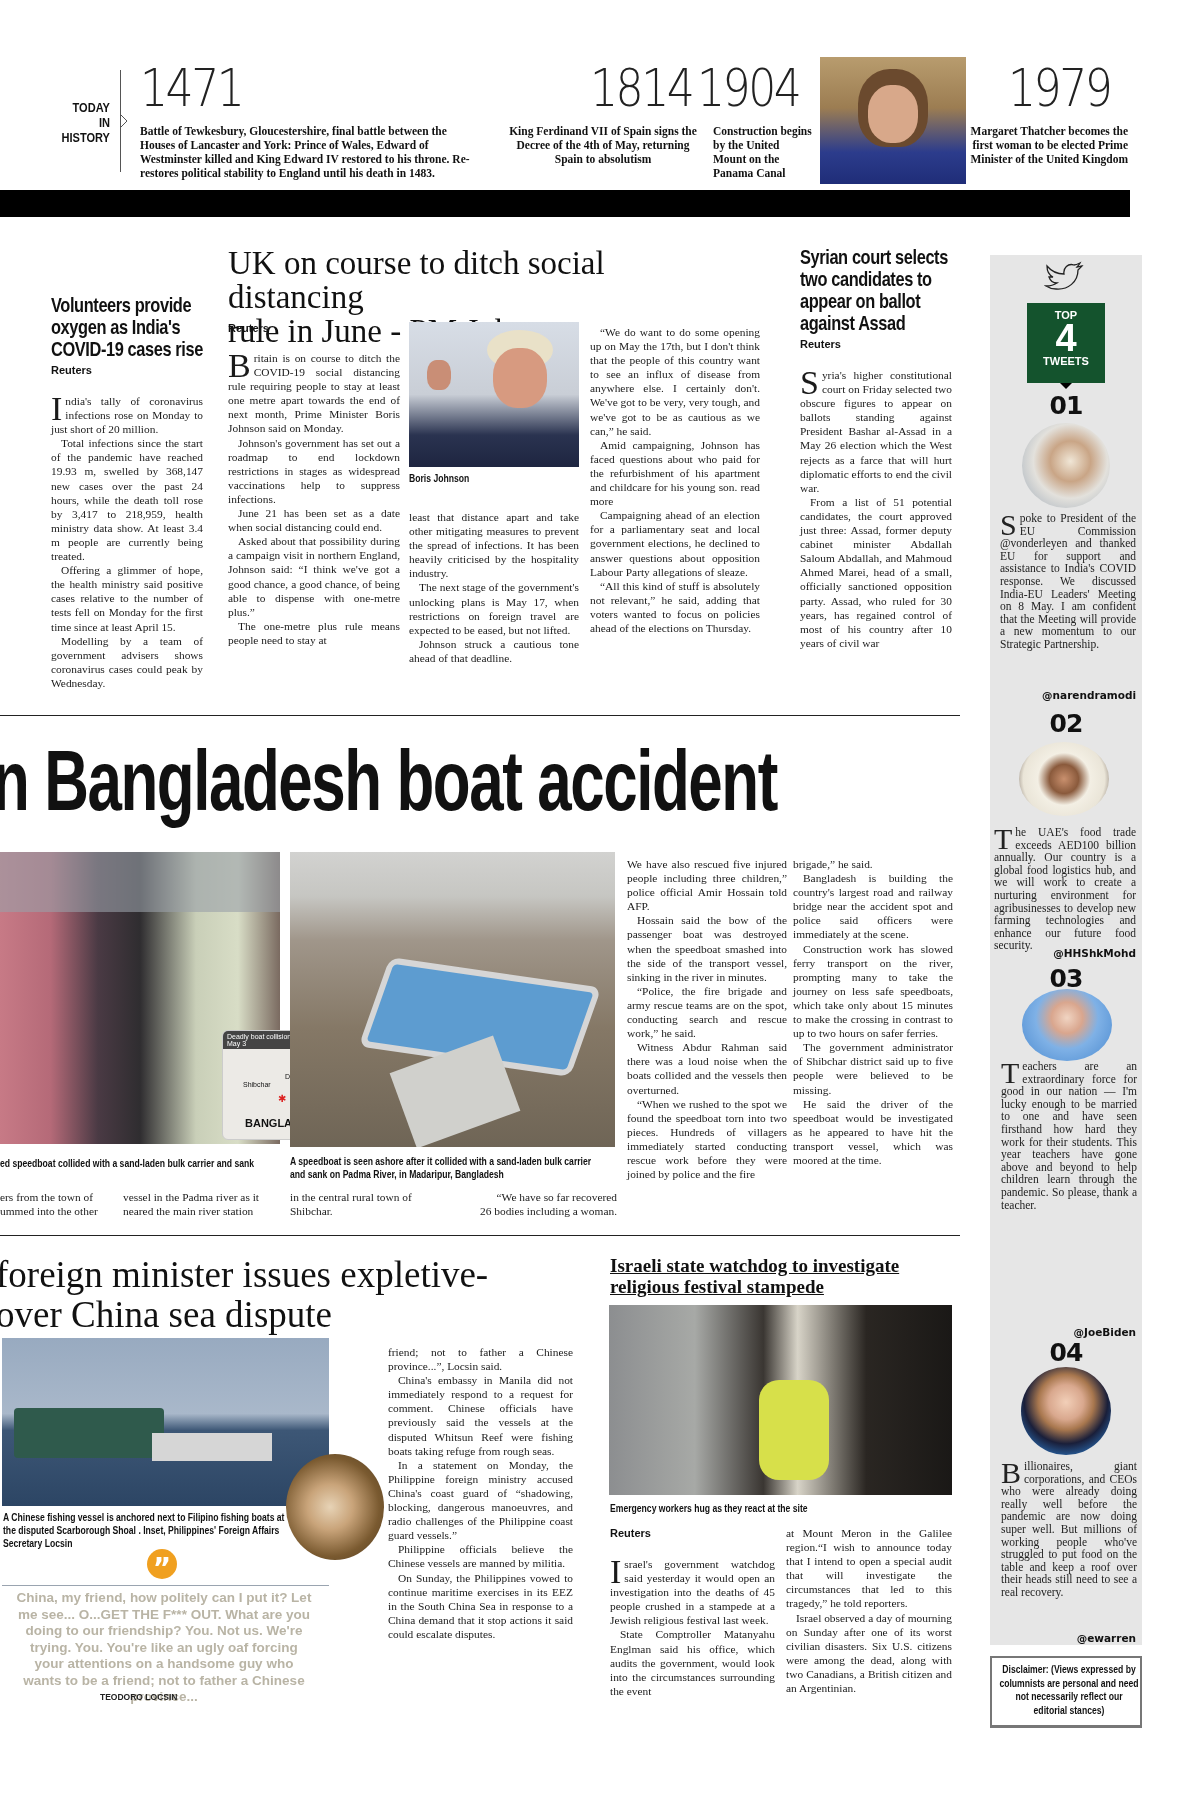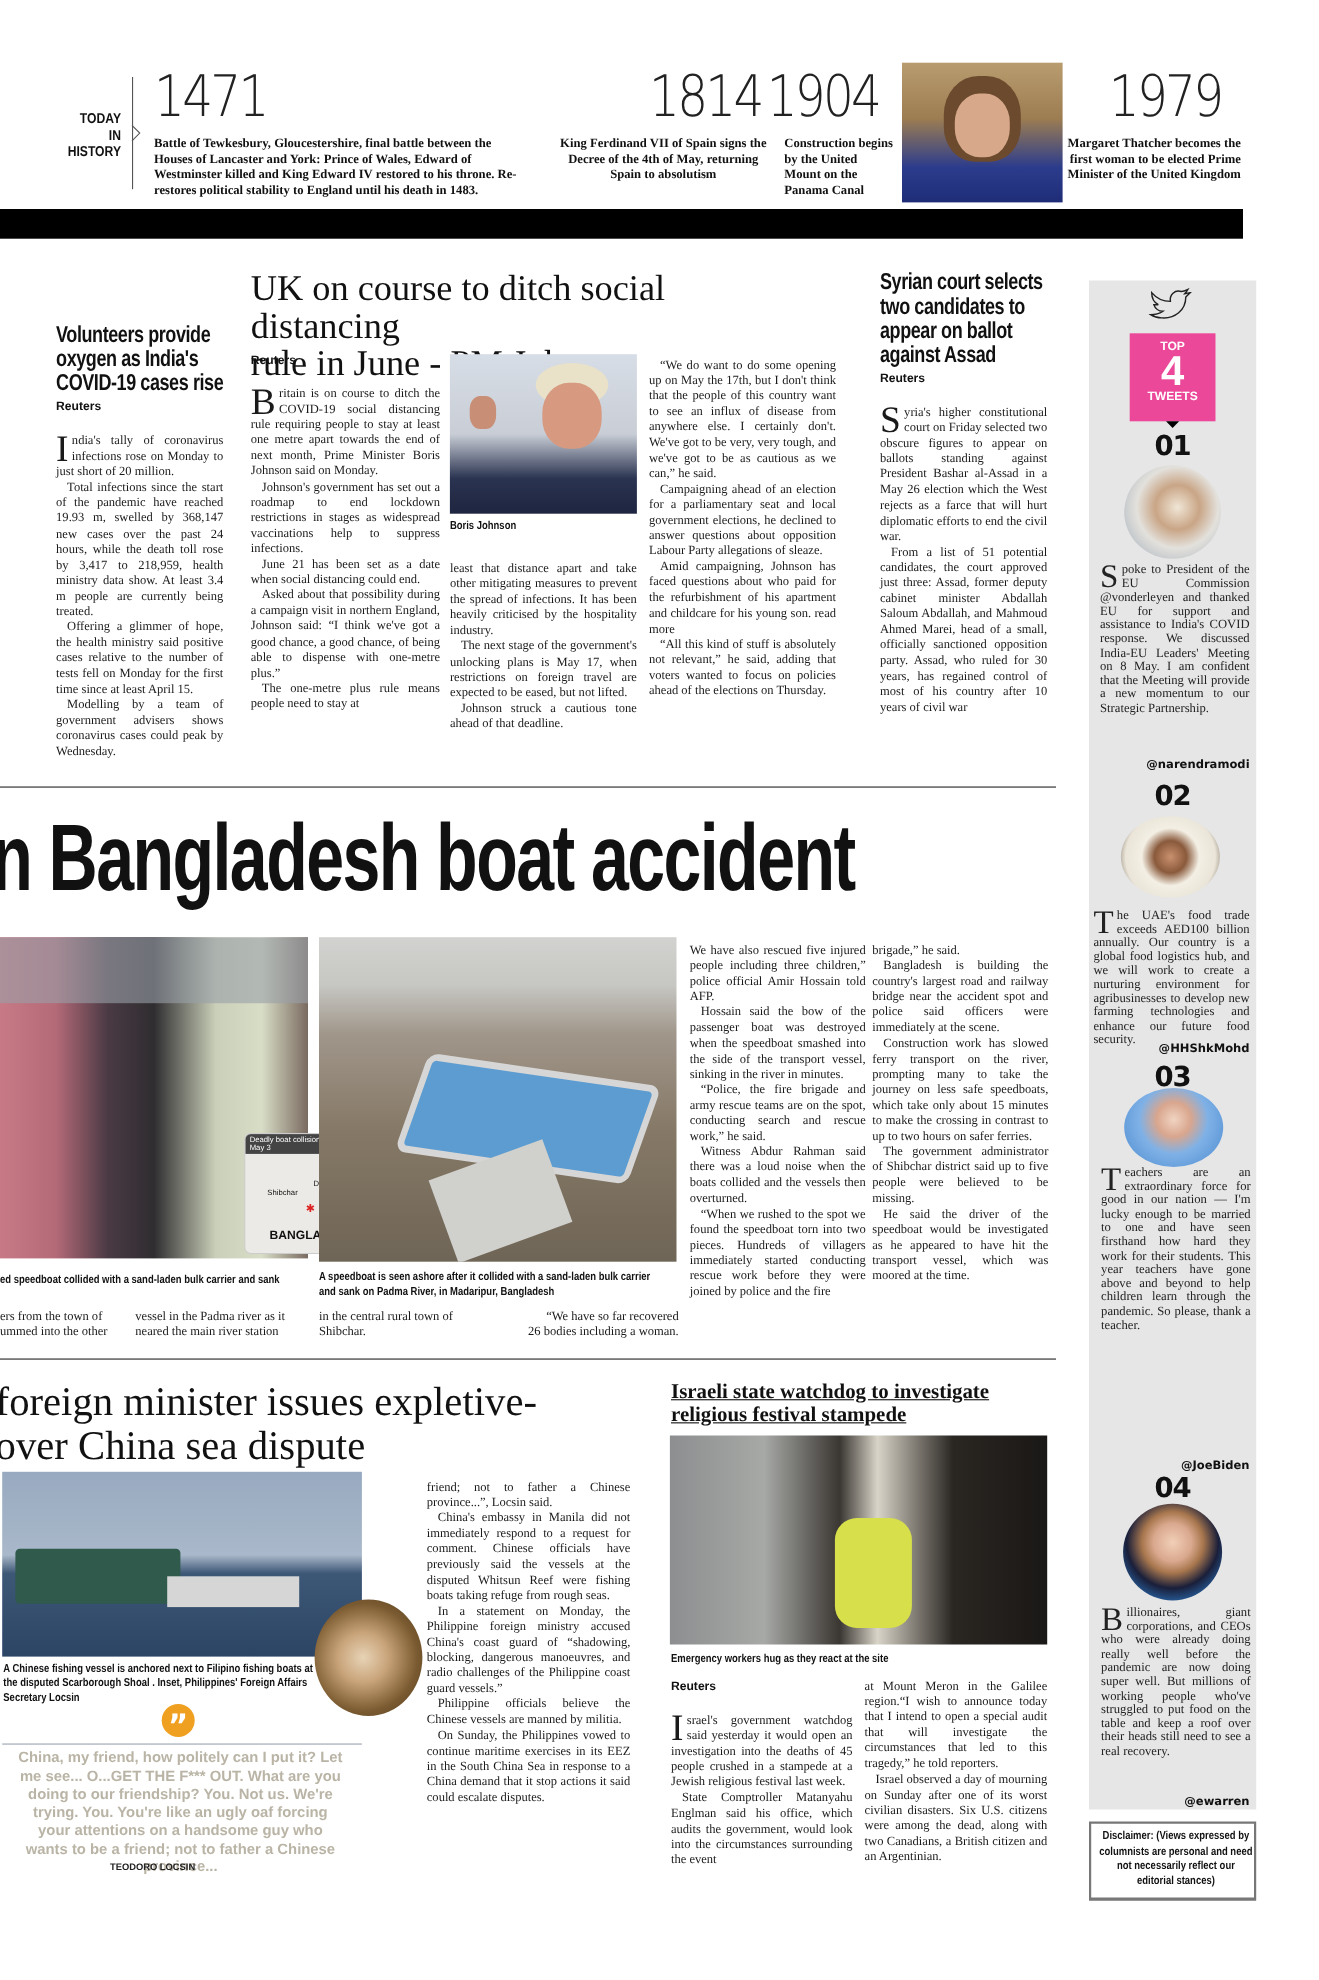--- a/index.html
+++ b/index.html
@@ -96,22 +96,22 @@
   <div style="position:absolute; left:18px; top:38px; width:24px; height:30px; border-radius:40%; background:#c98e76;"></div>
 </div>
 <div class="abs caption" style="left:409px; top:472px;">Boris Johnson</div>
 <div class="abs body-text" style="left:409px; top:510px; width:170px;">
   <p class="first">least that distance apart and take other mitigating measures to prevent the spread of infections. It has been heavily criticised by the hospitality industry.</p>
   <p>The next stage of the government's unlocking plans is May 17, when restrictions on foreign travel are expected to be eased, but not lifted.</p>
   <p>Johnson struck a cautious tone ahead of that deadline.</p>
 </div>
 <div class="abs body-text" style="left:590px; top:325px; width:170px;">
   <p>“We do want to do some opening up on May the 17th, but I don't think that the people of this country want to see an influx of disease from anywhere else. I certainly don't. We've got to be very, very tough, and we've got to be as cautious as we can,” he said.</p>
+  <p>Amid campaigning, Johnson has faced questions about who paid for the refurbishment of his apartment and childcare for his young son. read more</p>
   <p>Campaigning ahead of an election for a parliamentary seat and local government elections, he declined to answer questions about opposition Labour Party allegations of sleaze.</p>
-  <p>Amid campaigning, Johnson has faced questions about who paid for the refurbishment of his apartment and childcare for his young son. read more</p>
   <p>“All this kind of stuff is absolutely not relevant,” he said, adding that voters wanted to focus on policies ahead of the elections on Thursday.</p>
 </div>
 
 <div class="abs" style="left:800px; top:246px; width:152px;">
   <div class="headline-cond" style="font-size:21px; line-height:22px;">
     <div>Syrian court selects</div>
     <div>two candidates to</div>
     <div>appear on ballot</div>
     <div>against Assad</div>
   </div>
@@ -215,21 +215,21 @@
 </div>
 <div class="abs body-text" style="left:786px; top:1526px; width:166px;">
   <p class="first">at Mount Meron in the Galilee region.“I wish to announce today that I intend to open a special audit that will investigate the circumstances that led to this tragedy,” he told reporters.</p>
   <p>Israel observed a day of mourning on Sunday after one of its worst civilian disasters. Six U.S. citizens were among the dead, along with two Canadians, a British citizen and an Argentinian.</p>
 </div>
 
 <div class="abs tweets" style="left:990px; top:255px; width:152px; height:1390px;"></div>
 <svg class="abs" style="left:1044px; top:260px;" width="42" height="32" viewBox="0 0 42 32">
   <path d="M3 6 C8 12 14 14 20 14 C19 8 24 3 30 5 C32 5 34 4 36 3 C35 5 34 6 33 7 C35 7 36 6 38 6 C36 8 35 9 34 10 C34 22 24 30 12 29 C8 29 5 28 2 26 C6 26 10 25 13 23 C9 23 6 20 5 17 C7 17 8 17 9 17 C5 15 3 12 3 6 Z" fill="none" stroke="#222" stroke-width="1.3"></path>
 </svg>
-<div class="abs" style="left:1027px; top:303px; width:78px; height:80px; background:#ec4899; color:#fff; text-align:center; font-family:'Liberation Sans',sans-serif; font-weight:bold;">
+<div class="abs" style="left:1027px; top:303px; width:78px; height:80px; background:#14532d; color:#fff; text-align:center; font-family:'Liberation Sans',sans-serif; font-weight:bold;">
   <div style="font-size:11px; margin-top:6px;">TOP</div>
   <div style="font-size:38px; line-height:34px;">4</div>
   <div style="font-size:11px;">TWEETS</div>
 </div>
 <div class="abs" style="left:1060px; top:383px; width:0; height:0; border-left:6px solid transparent; border-right:6px solid transparent; border-top:6px solid #000;"></div>
 
 <div class="abs tw-num" style="left:990px; top:391px; width:152px;">01</div>
 <div class="avatar" style="left:1022px; top:423px; width:88px; height:85px; background:radial-gradient(circle at 55% 45%,#f0e6d6 0%,#c9a586 30%,#e3e1dc 55%,#9aa7b6 100%);"></div>
 <div class="abs tw-text" style="left:1000px; top:512px; width:136px;">
   <span class="dropcap" style="font-size:30px; line-height:22px;">S</span><span>poke to President of the EU Commission @vonderleyen and thanked EU for support and assistance to India's COVID response. We discussed India-EU Leaders' Meeting on 8 May. I am confident that the Meeting will provide a new momentum to our Strategic Partnership.</span>

